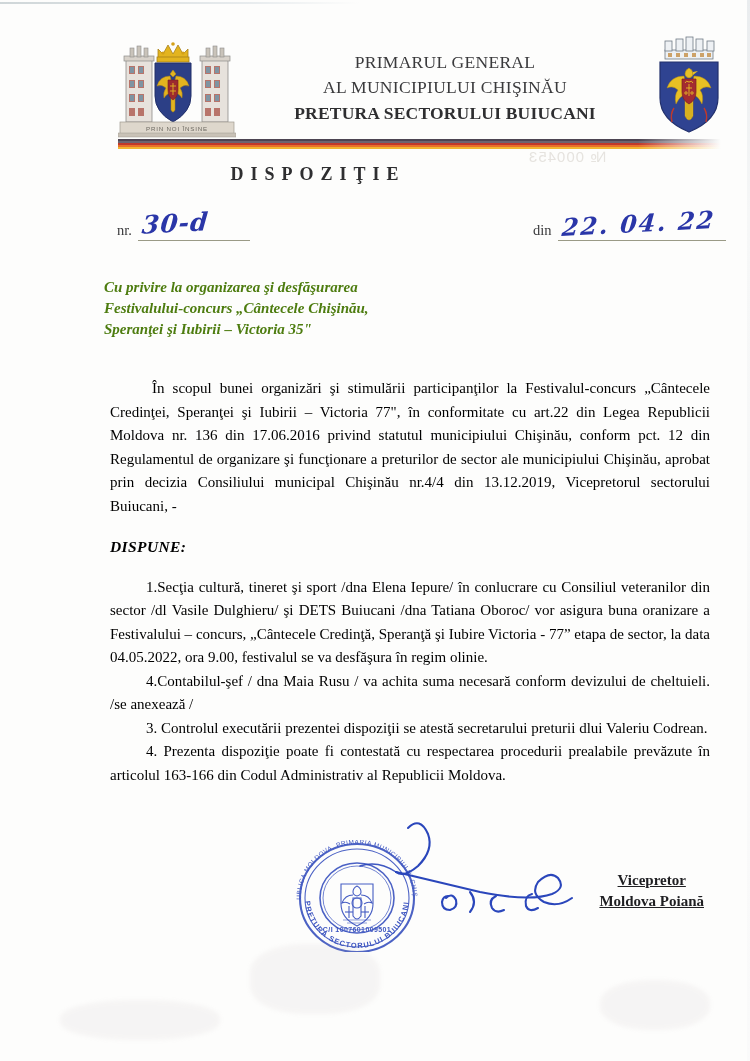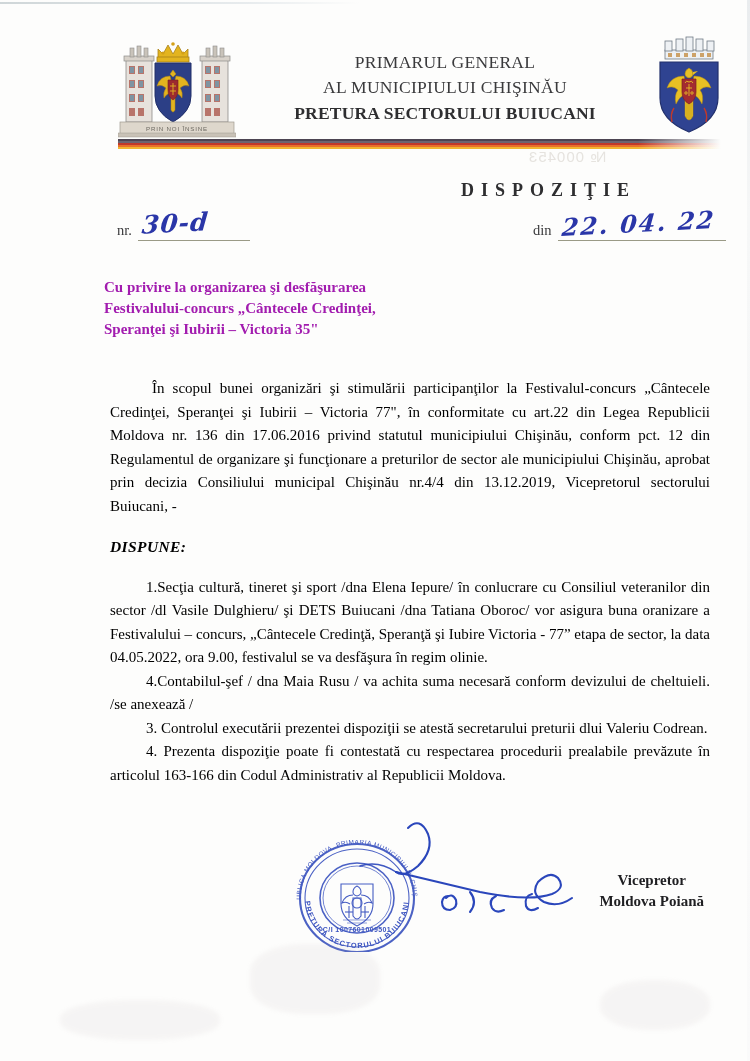--- a/index.html
+++ b/index.html
@@ -98,22 +98,22 @@
     color: #e2dfda;
     letter-spacing: 1px;
     transform: scaleX(-1);
     opacity: 0.85;
     white-space: nowrap;
   }
 
   
   .doc-title {
     position: absolute;
-    left: 0; top: 180px; width: 636px;
-    text-align: right;
+    left: 0; top: 164px; width: 636px;
+    text-align: center;
     font-size: 18px;
     font-weight: bold;
     letter-spacing: 7px;
     color: #2e2e30;
   }
 
   
   .meta-row {
     position: absolute;
     left: 0; top: 214px; width: 600px;
@@ -153,22 +153,23 @@
   }
   .meta-field.din .handwritten { font-size: 24px; letter-spacing: 2px; }
 
   
   .subject {
     position: absolute;
     left: 104px; top: 277px;
     width: 460px;
     font-size: 15px;
     font-weight: bold;
+    font-style: italic;
     line-height: 21px;
-    color: #a21caf;
+    color: #4d7c0f;
   }
   .subject div { white-space: nowrap; }
 
   
   .body-block {
     position: absolute;
     left: 110px; top: 377px;
     width: 600px;
     font-size: 15px;
     line-height: 23.5px;
@@ -195,20 +196,21 @@
     left: 0; top: 826px; width: 750px; height: 150px;
   }
   .signer {
     position: absolute;
     right: 46px; top: 44px;
     text-align: center;
     font-size: 15px;
     font-weight: bold;
     line-height: 21px;
     color: #1f1f22;
+    text-decoration: underline;
   }
 
   
   .stamp {
     position: absolute;
     left: 283px; top: 840px;
     width: 148px; height: 112px;
   }
   .stamp svg { display: block; }
 
@@ -404,21 +406,21 @@
     <div class="meta-field din">
       <span class="meta-label">din</span>
       <span class="meta-rule">
         <span class="handwritten">22. 04. 22</span>
       </span>
     </div>
   </div>
 
   <div class="subject">
     <div>Cu privire la organizarea şi desfăşurarea</div>
-    <div>Festivalului-concurs „Cântecele Credinţei,</div>
+    <div>Festivalului-concurs „Cântecele Chişinău,</div>
     <div>Speranţei şi Iubirii – Victoria 35"</div>
   </div>
 
   <div class="body-block">
     <p class="para">În scopul bunei organizări şi stimulării participanţilor la Festivalul-concurs „Cântecele Credinţei, Speranţei şi Iubirii – Victoria 77", în conformitate cu art.22 din Legea Republicii Moldova nr. 136 din 17.06.2016 privind statutul municipiului Chişinău, conform pct. 12 din Regulamentul de organizare şi funcţionare a preturilor de sector ale municipiului Chişinău, aprobat prin decizia Consiliului municipal Chişinău nr.4/4 din 13.12.2019,  Vicepretorul sectorului Buiucani, -</p>
 
     <p class="dispune">DISPUNE:</p>
 
     <p class="item">1.Secţia cultură, tineret şi sport /dna Elena Iepure/ în conlucrare cu  Consiliul veteranilor din sector /dl Vasile Dulghieru/ şi   DETS Buiucani /dna Tatiana Oboroc/ vor asigura buna oranizare a Festivalului – concurs, „Cântecele Credinţă, Speranţă şi Iubire Victoria - 77” etapa de sector, la data 04.05.2022, ora 9.00, festivalul se va desfăşura în regim olinie.</p>
     <p class="item">4.Contabilul-şef / dna Maia Rusu / va achita suma necesară conform devizului de cheltuieli. /se anexează /</p>

